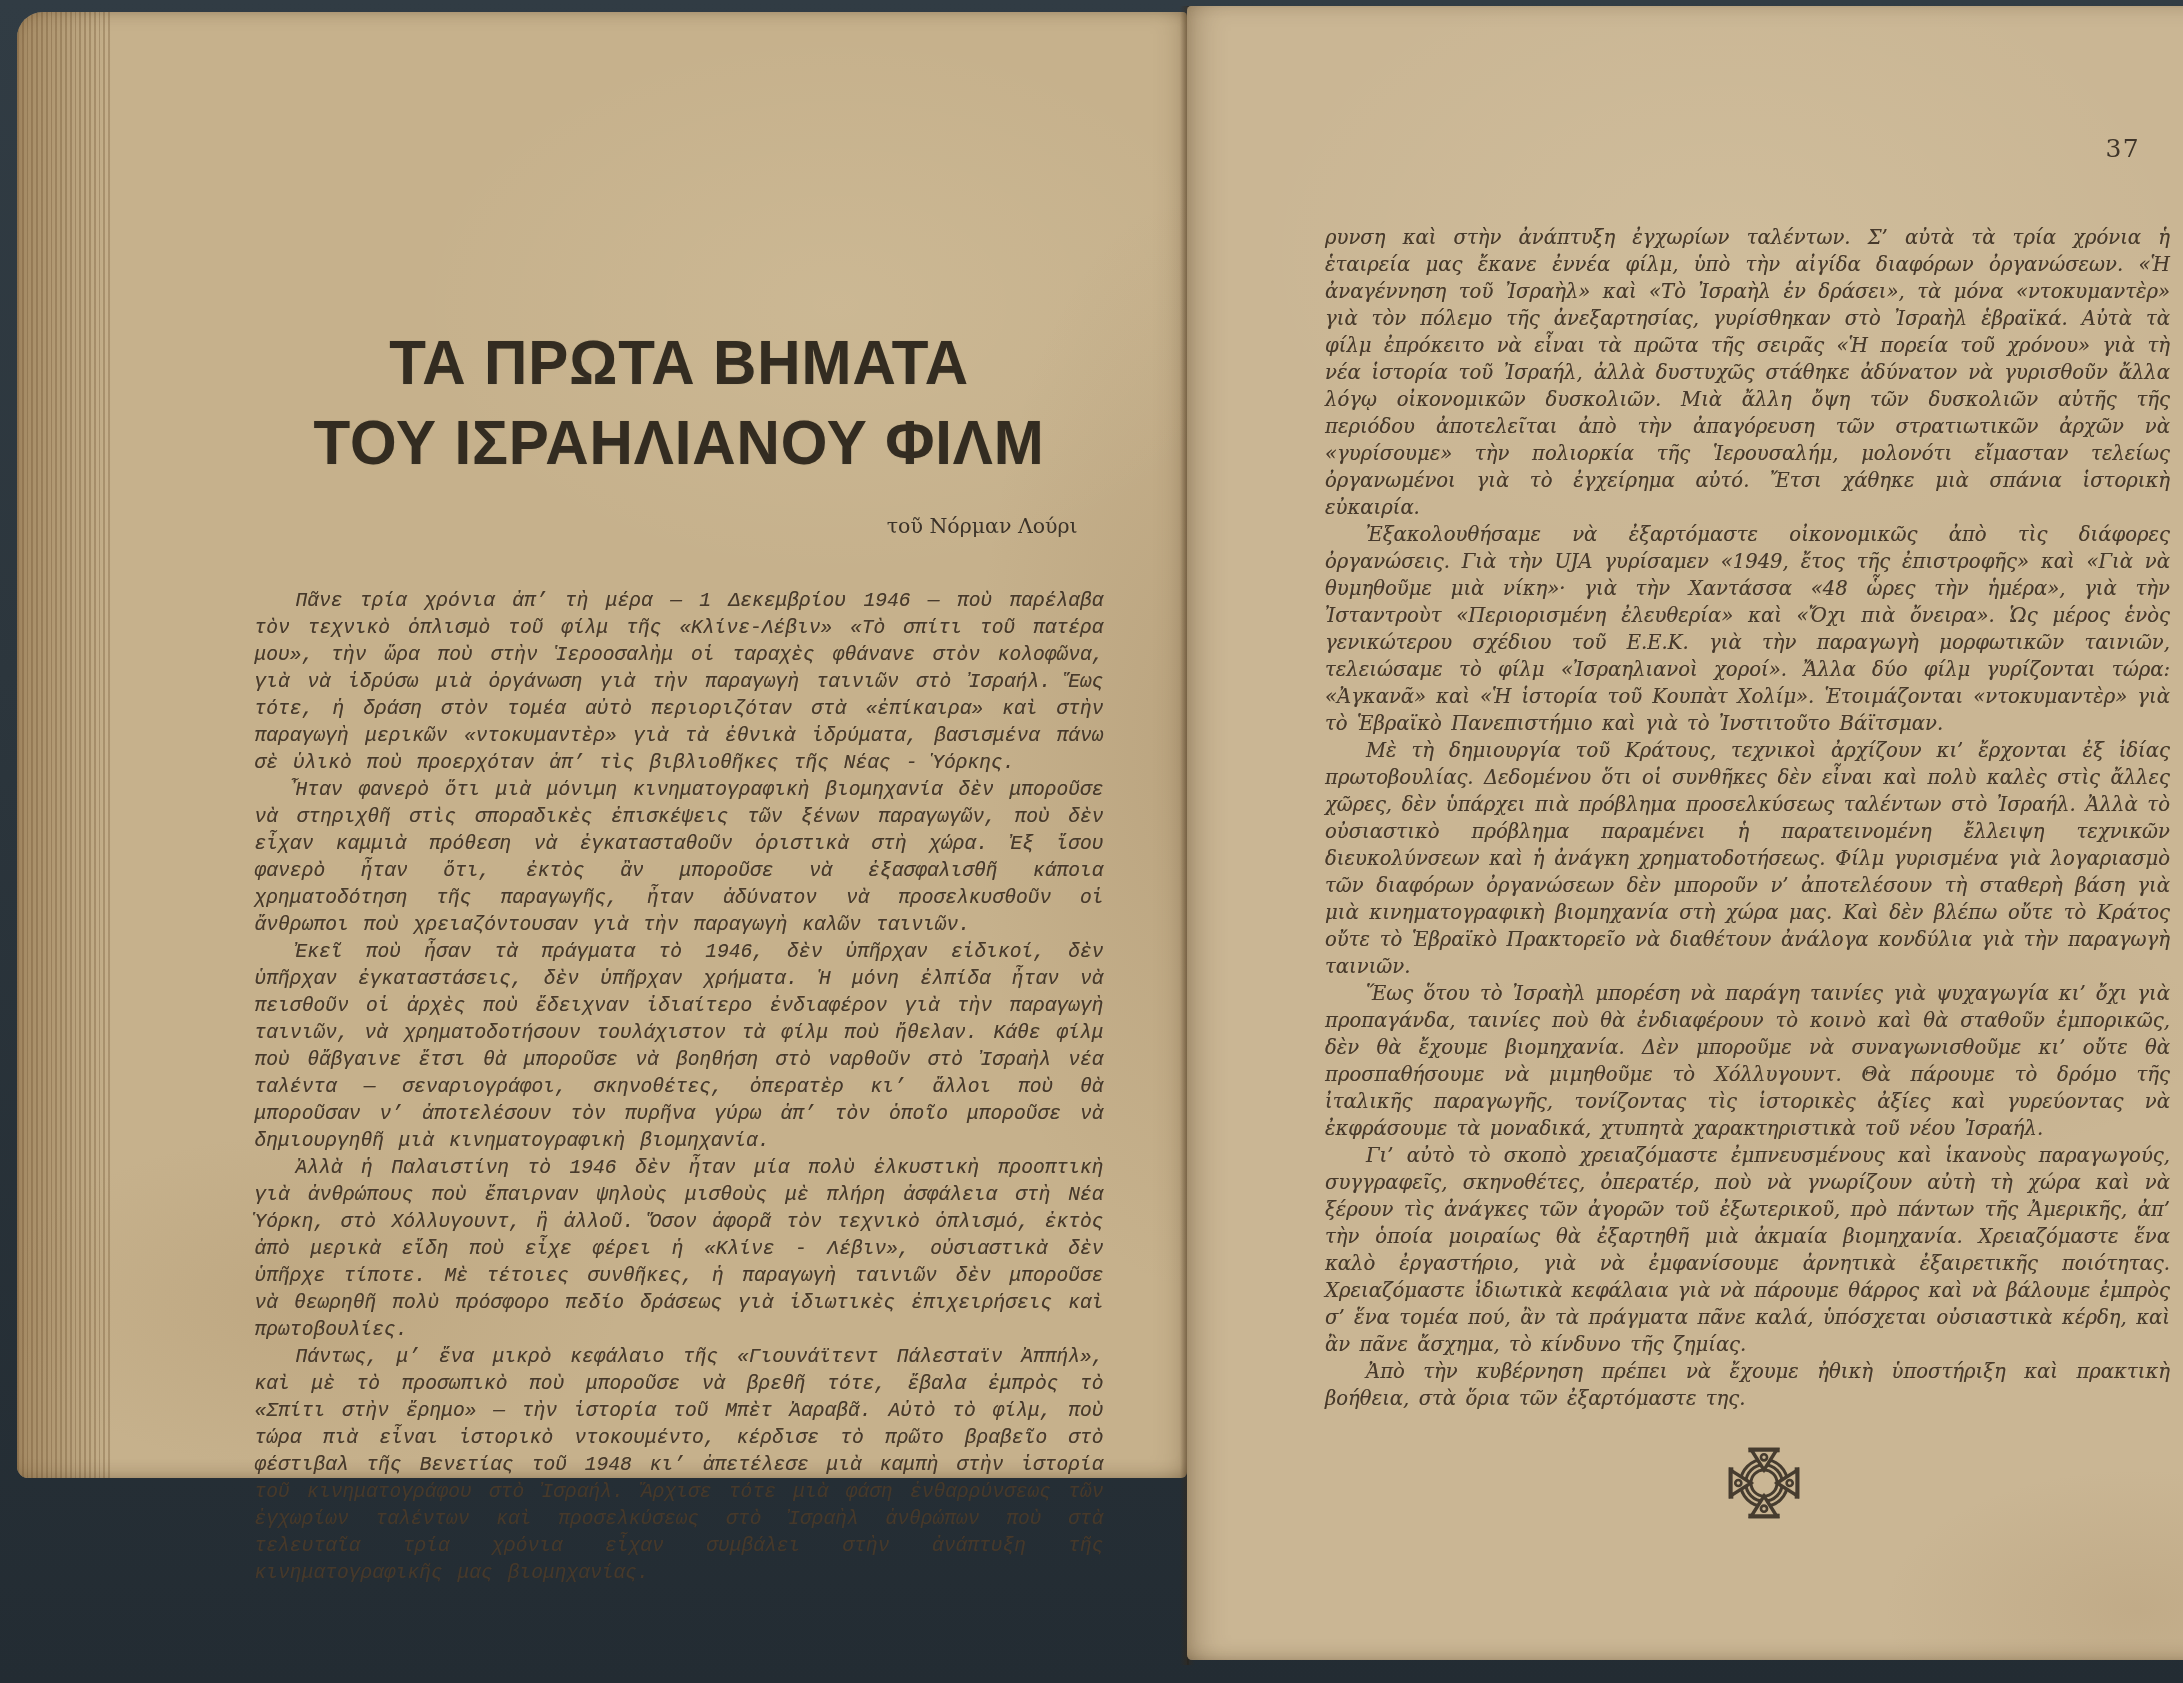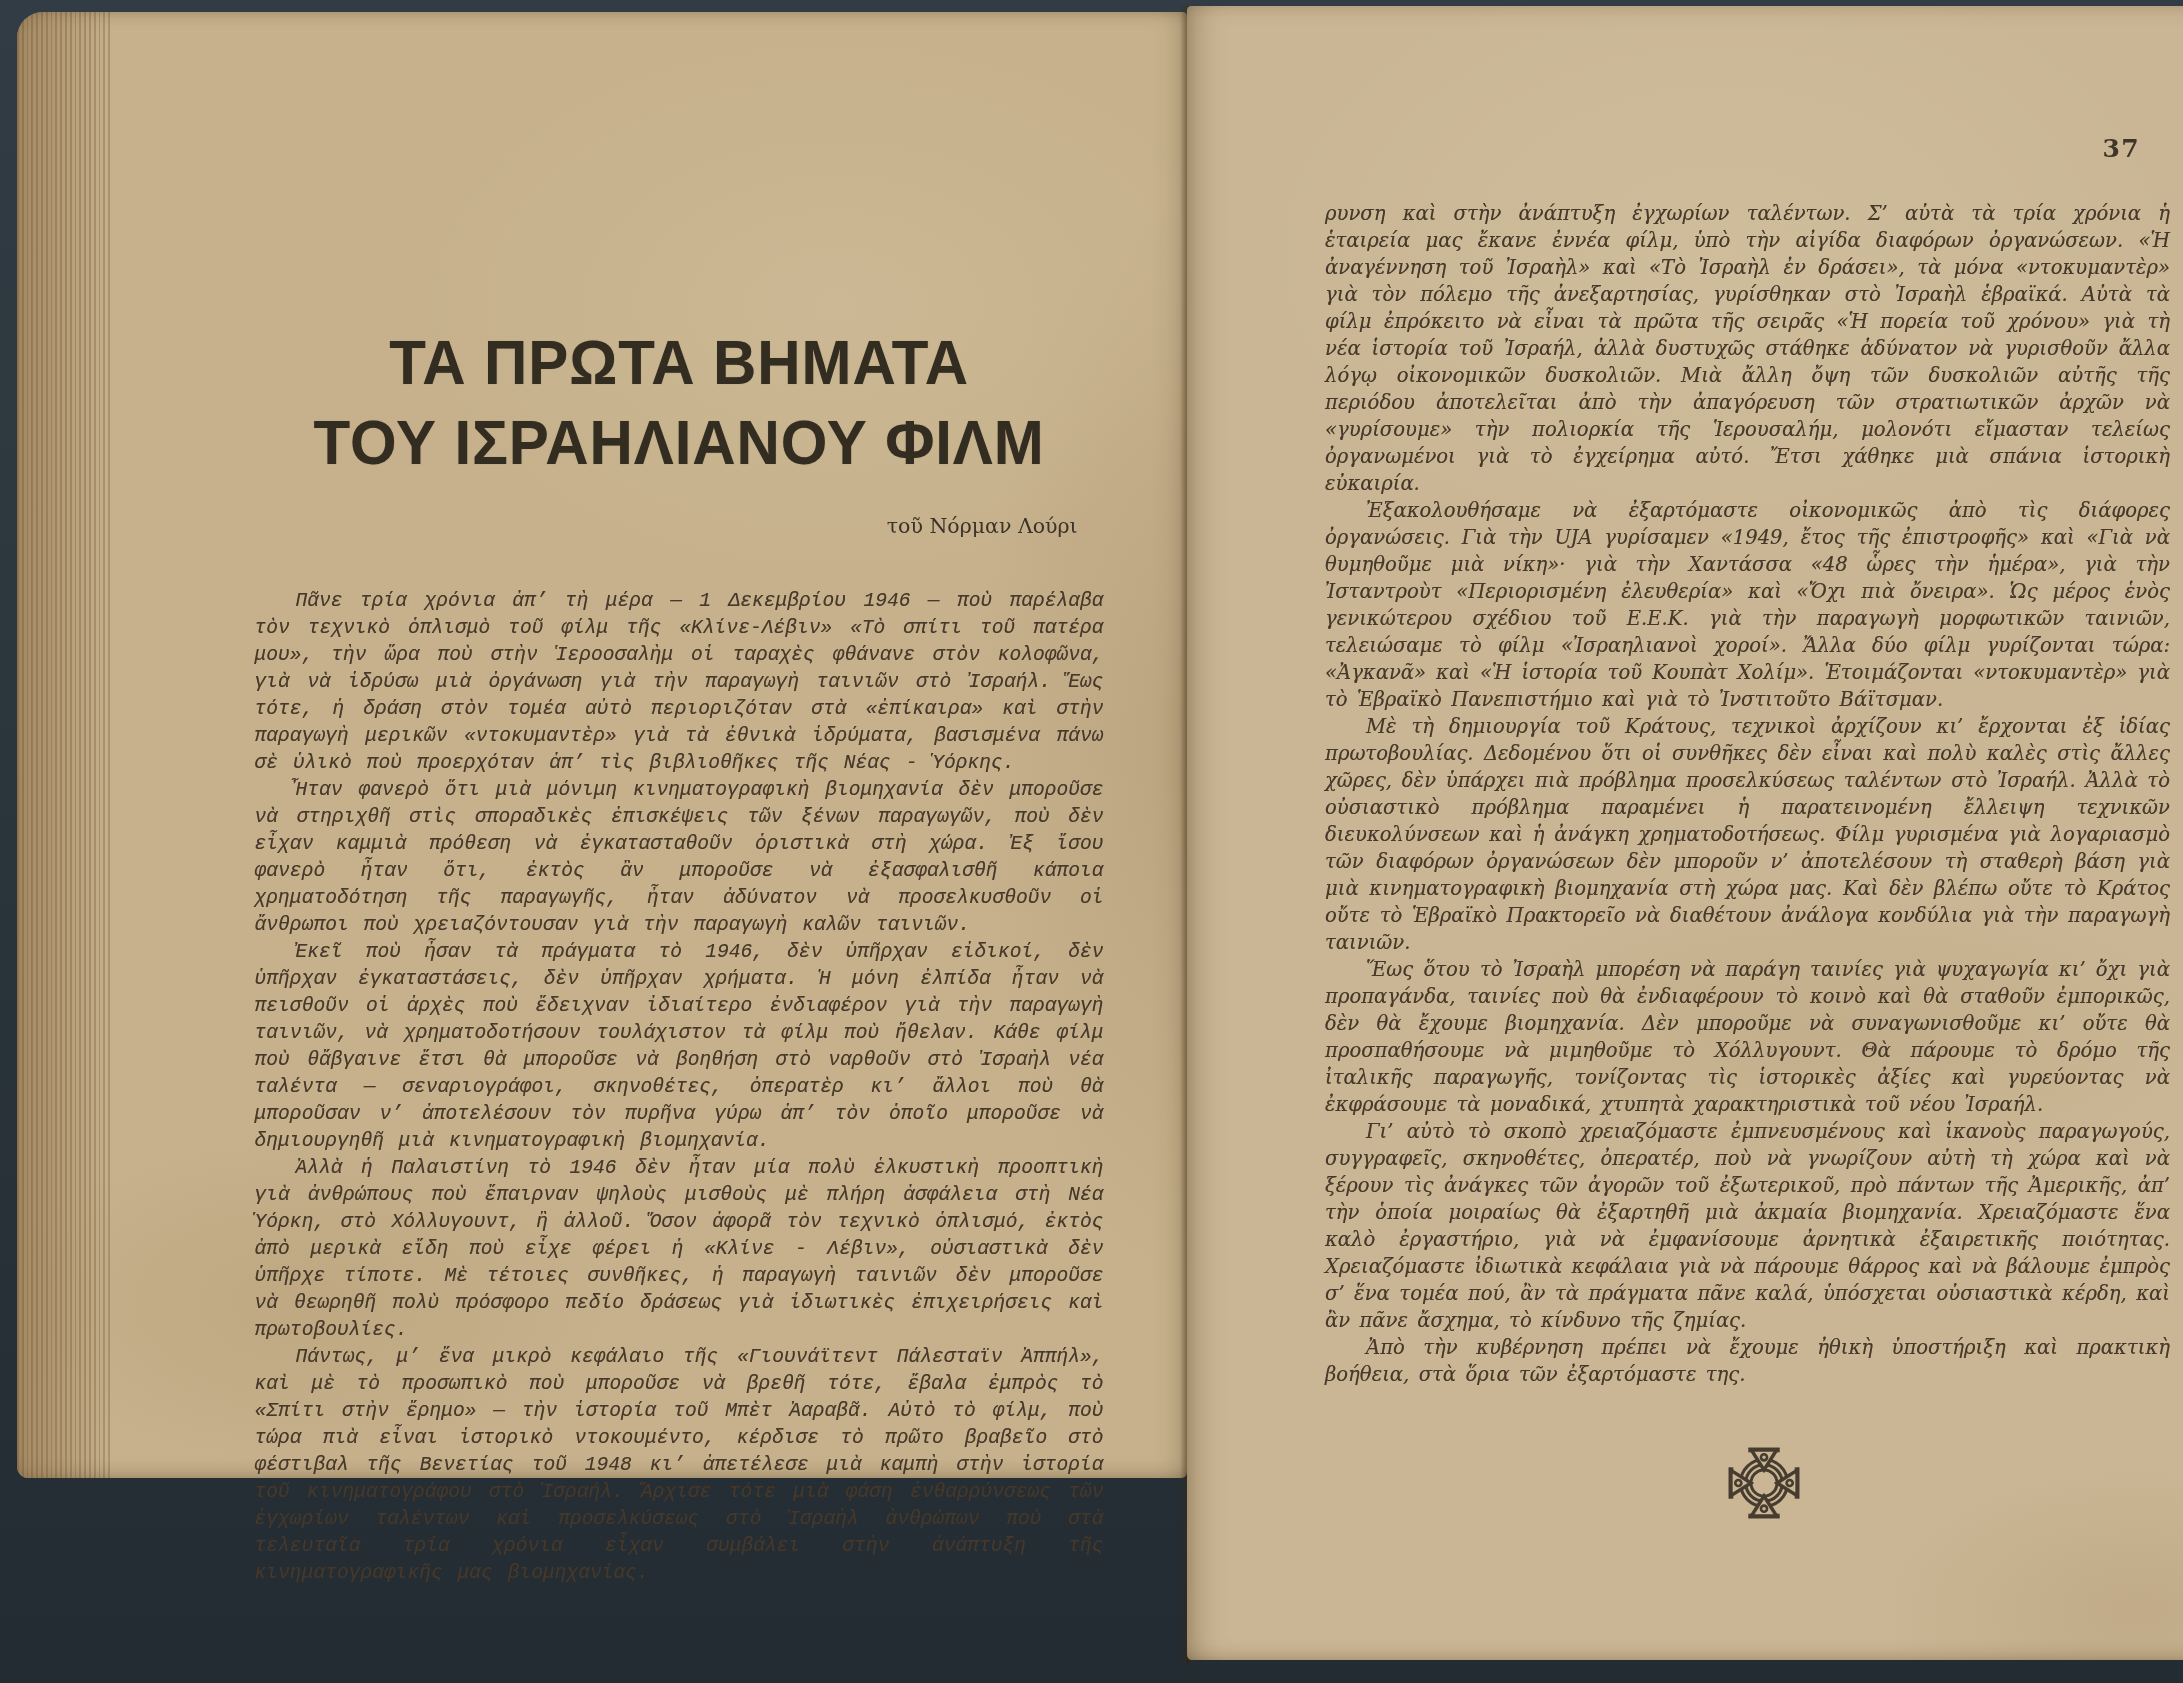--- a/index.html
+++ b/index.html
@@ -40,23 +40,23 @@
   .byline{position:absolute;top:502px;left:0;width:100%;text-align:right;
       padding-right:26px;box-sizing:border-box;
       font-size:20.5px;font-weight:400;color:#3b3228;}
   .body-text{position:absolute;left:0;width:100%;
       font-size:19.6px;line-height:27px;font-style:italic;
       text-align:justify;color:var(--ink,#46392b);word-spacing:3.1px;
       text-shadow:0 0 0.4px rgba(70,52,28,.45);}
   .body-left{top:576px;font-family:Liberation Mono, monospace;}
   .body-right{top:194px;}
   .body-text p{margin:0;text-indent:41px;}
-  .body-text p.continuation{text-indent:0;}
+  .body-text p.continuation{text-indent:0;margin-top:24px;}
   .page-number{position:absolute;top:128px;right:236px;
-      font-size:25px;font-weight:700;font-style:normal;color:#3f3529;letter-spacing:1.3px;}
+      font-size:25px;font-weight:400;font-style:normal;color:#3f3529;letter-spacing:1.3px;}
   .ornament{position:absolute;left:540px;top:1440px;width:74px;height:74px;color:#463c2f;}
 </style>
 </head>
 <body>
 
 <div class="stage">
 
   <div class="page page-left">
     <div class="edge-stack"></div>
     <div class="content-left">

